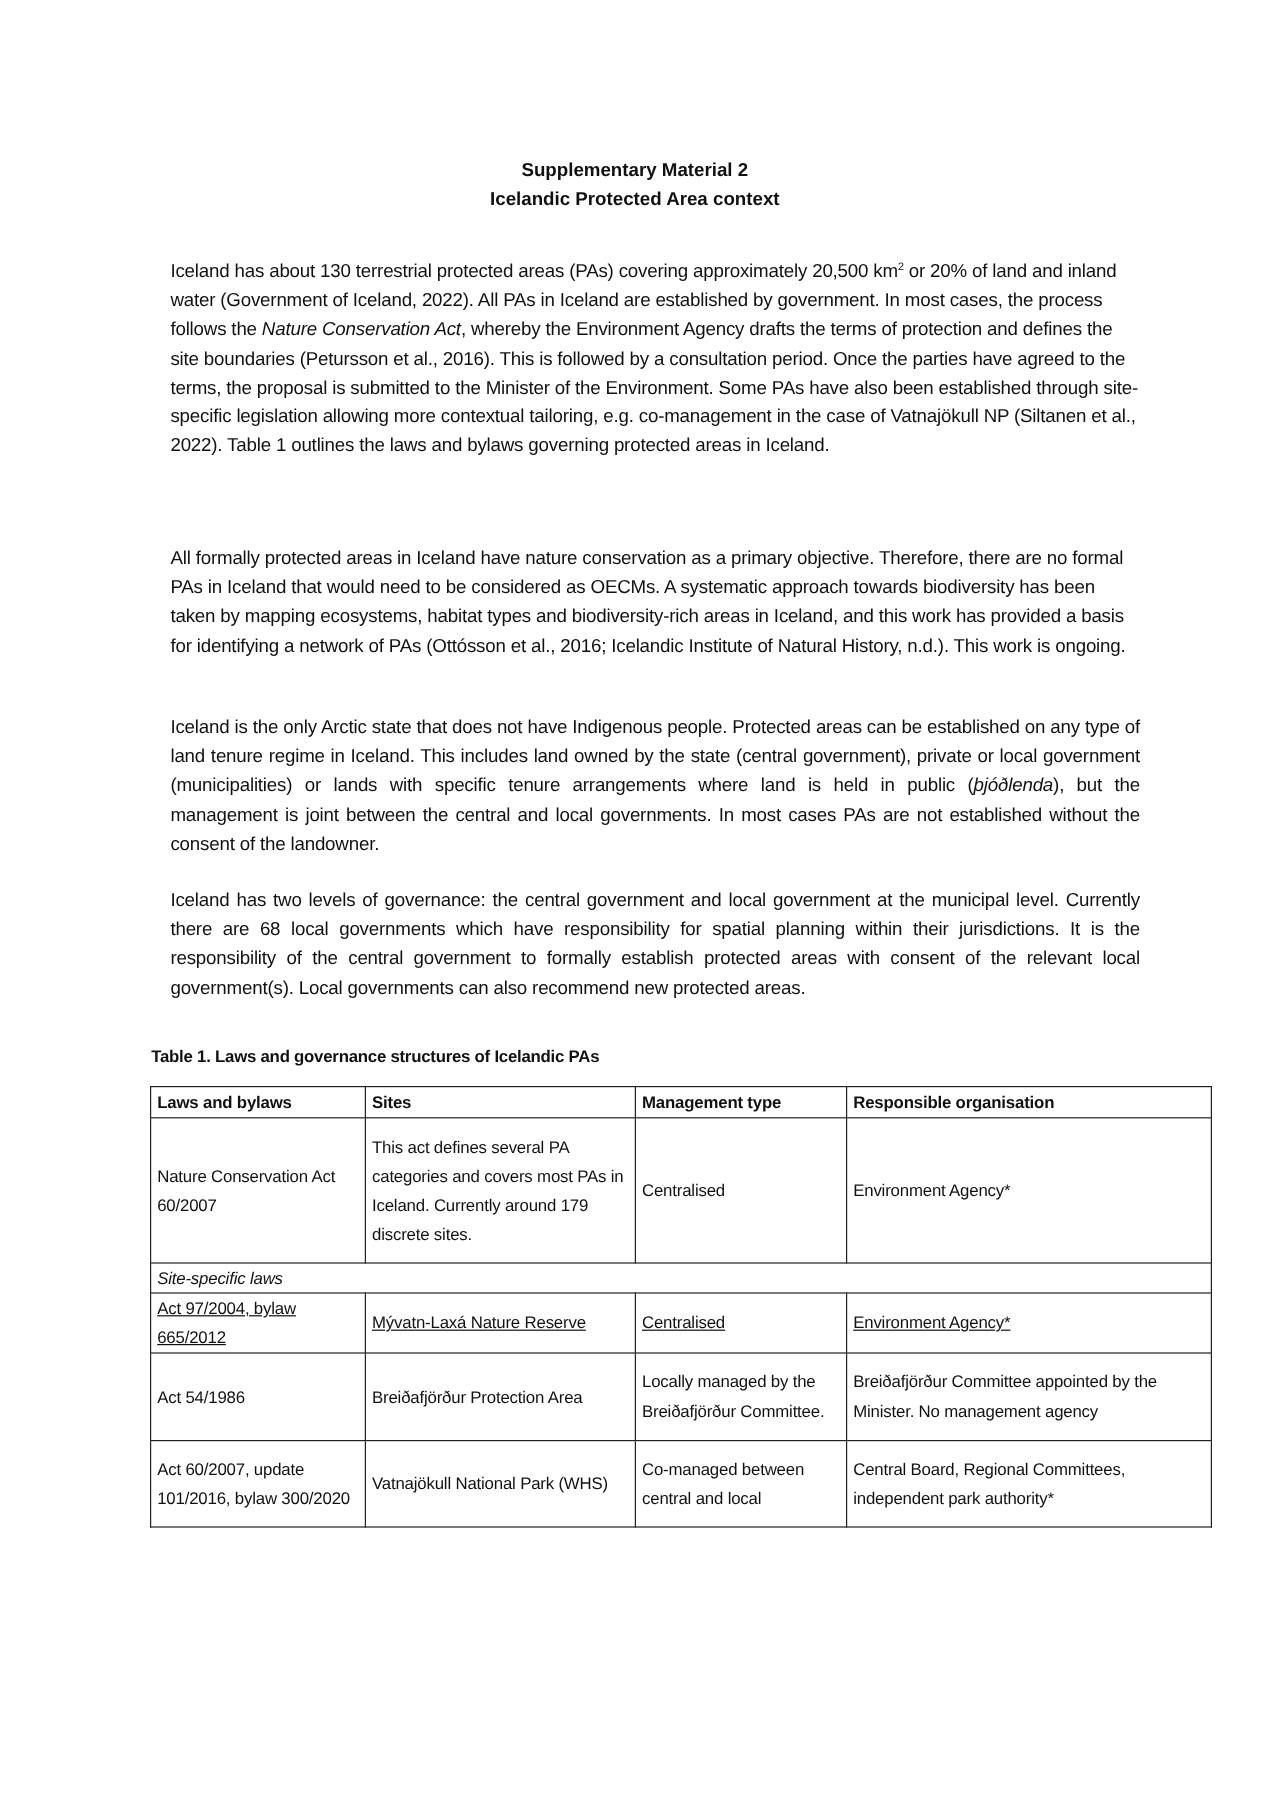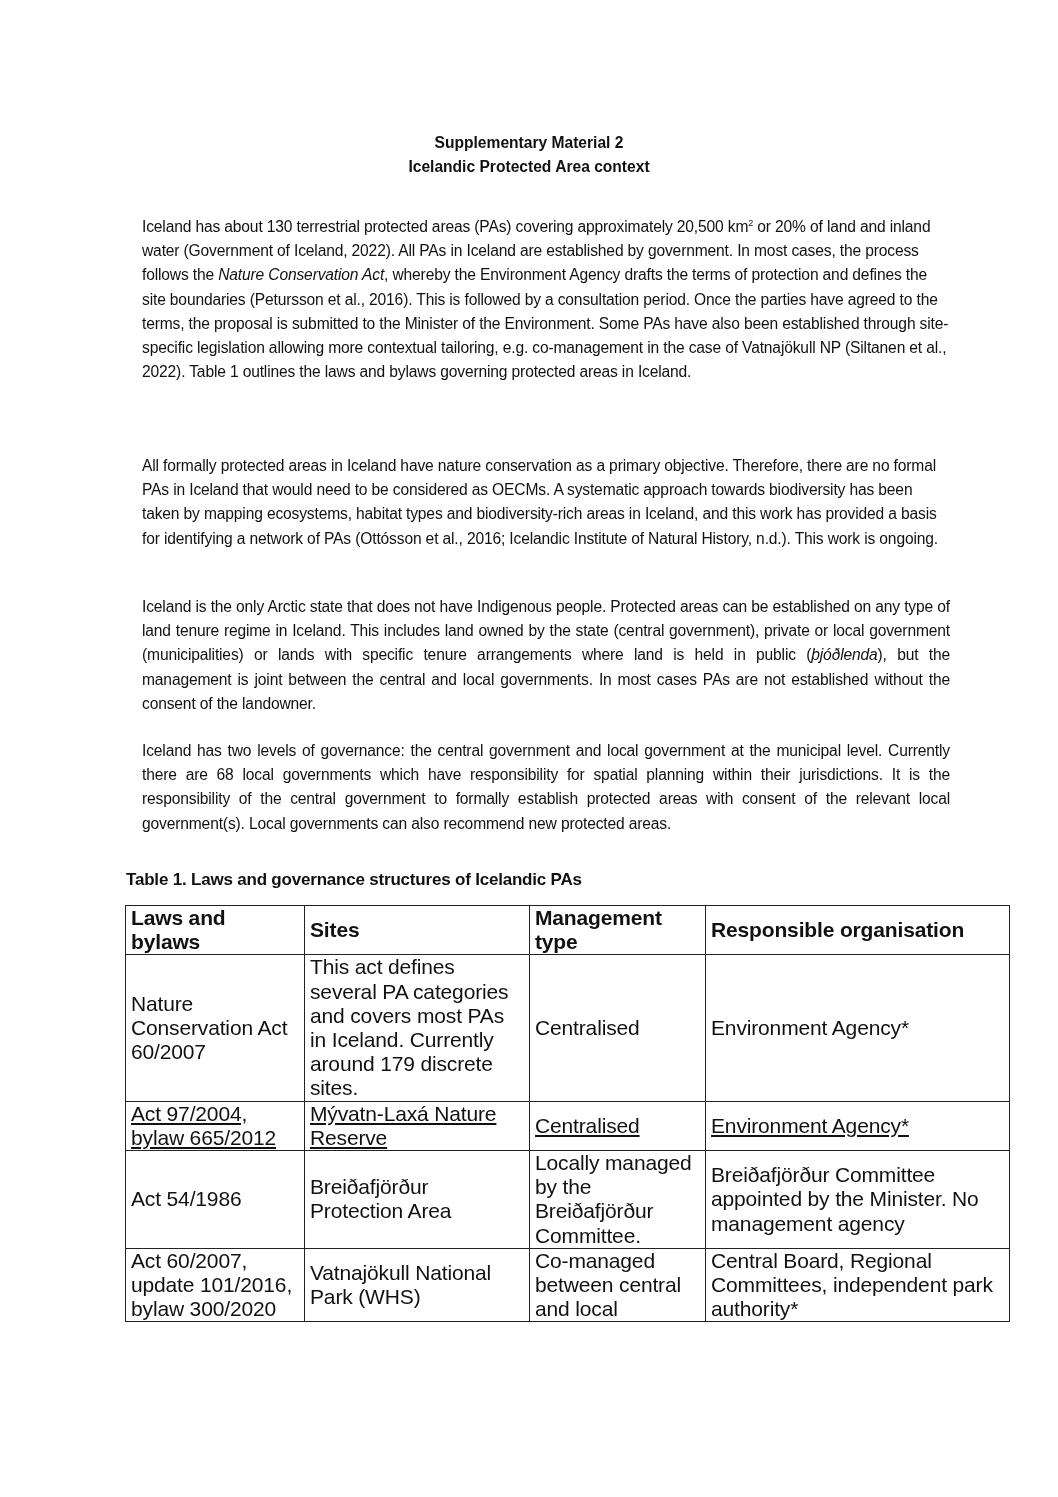--- a/index.html
+++ b/index.html
@@ -47,32 +47,32 @@
     .para sup {
       font-size: 9px;
       vertical-align: 6px;
       line-height: 0;
     }
     .table-caption {
       position: absolute;
       left: 126px;
       top: 868px;
       font-weight: bold;
-      font-size: 17px;
+      font-size: 14px;
       line-height: 24px;
       letter-spacing: -0.2px;
     }
     table.laws {
       position: absolute;
       left: 125px;
       top: 905px;
       width: 884px;
       border-collapse: collapse;
       table-layout: fixed;
-      font-size: 21px;
+      font-size: 14px;
       line-height: 24.2px;
       letter-spacing: -0.15px;
     }
     table.laws th, table.laws td {
       border: 1px solid #222222;
       padding: 0 5px;
       vertical-align: middle;
       text-align: left;
     }
     table.laws th {
@@ -123,20 +123,23 @@
         <th>Responsible organisation</th>
       </tr>
     </thead>
     <tbody>
       <tr style="height:121px;">
         <td>Nature Conservation Act 60/2007</td>
         <td>This act defines several PA categories and covers most PAs in Iceland. Currently around 179 discrete sites.</td>
         <td>Centralised</td>
         <td>Environment Agency*</td>
       </tr>
+      <tr>
+        <td class="section" colspan="4">Site-specific laws</td>
+      </tr>
       <tr style="height:48px;text-decoration:underline;">
         <td>Act 97/2004, bylaw 665/2012</td>
         <td>Mývatn-Laxá Nature Reserve</td>
         <td>Centralised</td>
         <td>Environment Agency*</td>
       </tr>
       <tr style="height:73px;">
         <td>Act 54/1986</td>
         <td>Breiðafjörður Protection Area</td>
         <td>Locally managed by the Breiðafjörður Committee.</td>

